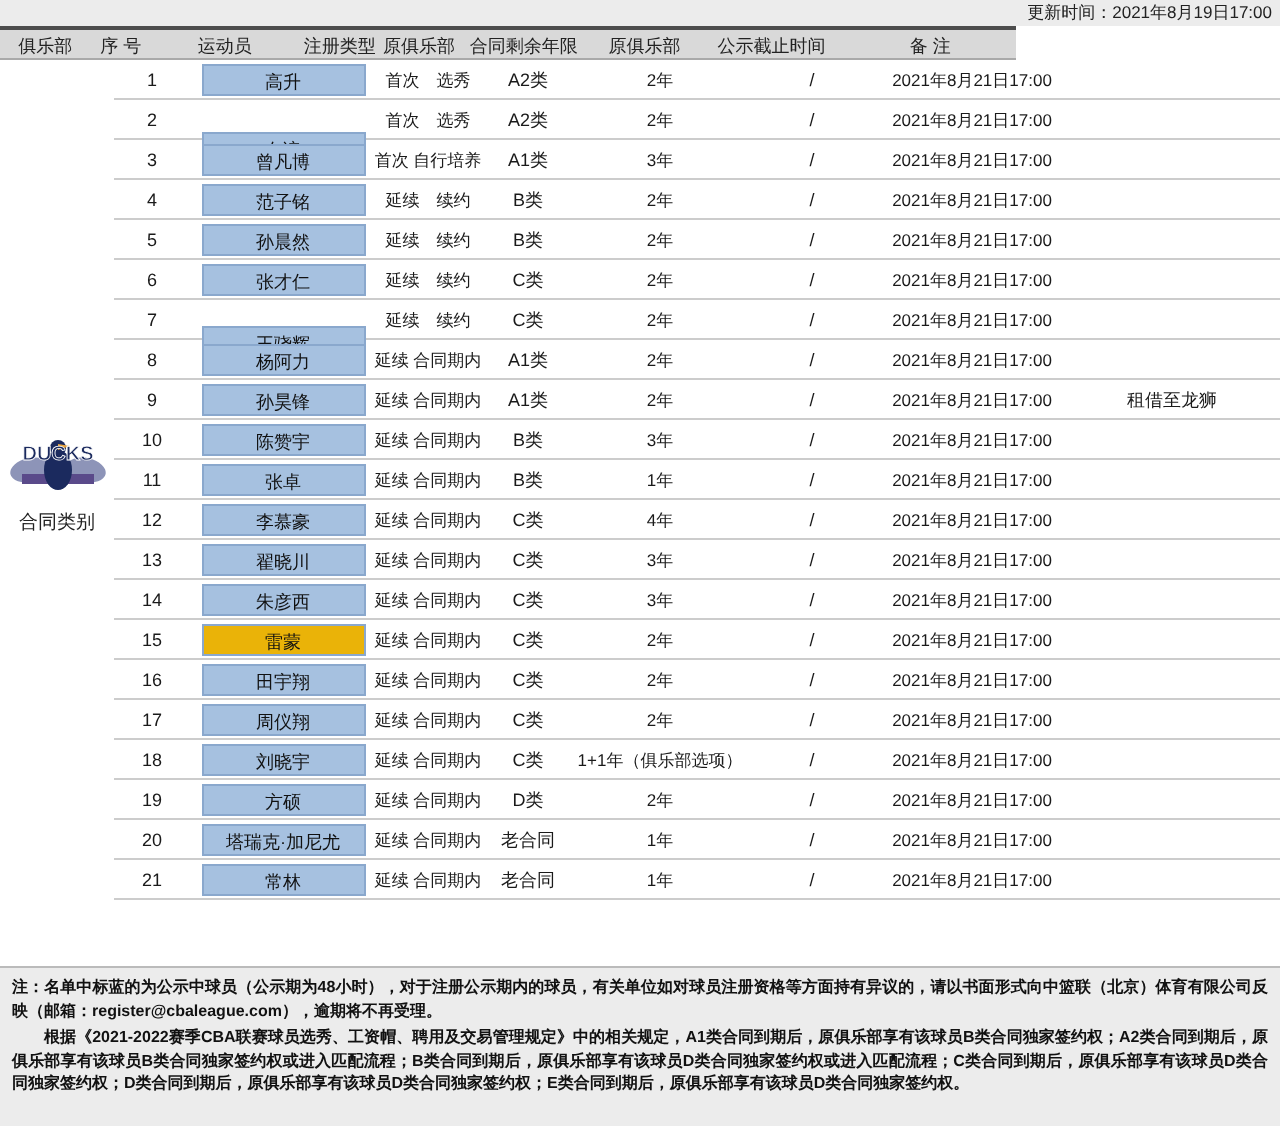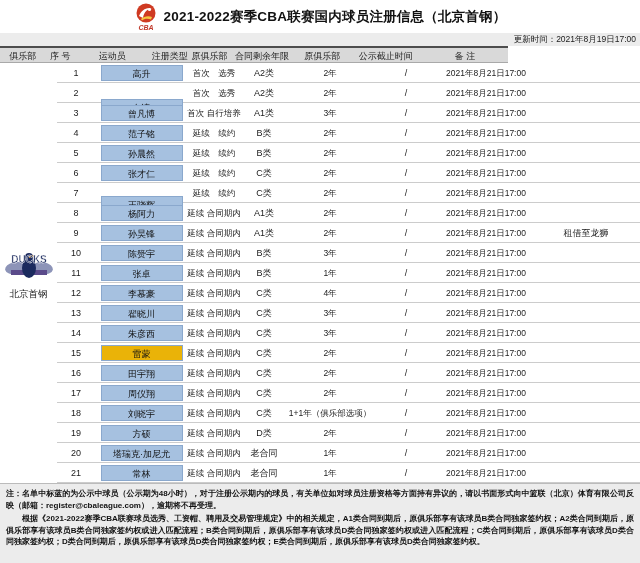--- a/index.html
+++ b/index.html
@@ -66,30 +66,20 @@
     margin:0 0 2px 0;font-size:8px;line-height:11.5px;font-weight:bold;color:#111;
     text-align:justify;
   }
   .footnotes p.indent{text-indent:16px;}
 </style>
 </head>
 <body>
 
 <div class="page">
 
-  <div class="title-bar">
-    <svg class="cba-logo" viewBox="0 0 24 28">
-      <circle cx="12" cy="10" r="9.5" fill="#cf3a22"></circle>
-      <path d="M5 13 C8 6, 13 4, 19 6 C15 5, 10 8, 9 15 Z" fill="#ffffff"></path>
-      <circle cx="15.5" cy="6.5" r="1.6" fill="#ffffff"></circle>
-      <path d="M7 16 C10 13, 15 12.5, 18 14 L17 16.5 C14 15, 10 15.5, 8 17.5 Z" fill="#f5c63f"></path>
-      <text x="12" y="27" text-anchor="middle" font-size="7" font-weight="bold" font-style="italic" fill="#c0392b" font-family="Liberation Sans, sans-serif">CBA</text>
-    </svg>
-    <div class="page-title">2021-2022赛季CBA联赛国内球员注册信息（北京首钢）</div>
-  </div>
 
   <div class="update-strip">更新时间：2021年8月19日17:00</div>
 
   <div class="table">
     <div class="thead">
       <div class="th w-club">俱乐部</div>
       <div class="th w0">序 号</div>
       <div class="th w1">运动员</div>
       <div class="th w2">注册类型</div>
       <div class="th w3">原俱乐部</div>
@@ -103,21 +93,21 @@
       <div class="club-col">
         <svg width="48" height="40" viewBox="0 0 48 40">
           <ellipse cx="10" cy="22" rx="10" ry="6" fill="#8d94b8" transform="rotate(-12 10 22)"></ellipse>
           <ellipse cx="38" cy="22" rx="10" ry="6" fill="#8d94b8" transform="rotate(12 38 22)"></ellipse>
           <rect x="6" y="24" width="36" height="5" fill="#5a4a8a"></rect>
           <ellipse cx="24" cy="22" rx="7" ry="10" fill="#1b2a5e"></ellipse>
           <circle cx="24" cy="11" r="4" fill="#1b2a5e"></circle>
           <path d="M24 9 L30 10 L24 12 Z" fill="#e8a33d"></path>
           <text x="24" y="17" text-anchor="middle" font-size="10" font-weight="bold" fill="#1b2a5e" stroke="#ffffff" stroke-width="0.4" font-family="Liberation Sans, sans-serif">DUCKS</text>
         </svg>
-        <div class="club-name">北京首钢</div>
+        <div class="club-name">合同类别</div>
       </div>
       <div class="rows">
           <div class="trow">
             <div class="cell c0 w0">1</div>
             <div class="cell c1 w1">
               <div class="name-cell" style="background: rgb(166, 193, 224);">高升</div>
             </div>
             <div class="cell c2 w2">首次　选秀</div>
             <div class="cell c3 w3">A2类</div>
             <div class="cell c4 w4">2年</div>

